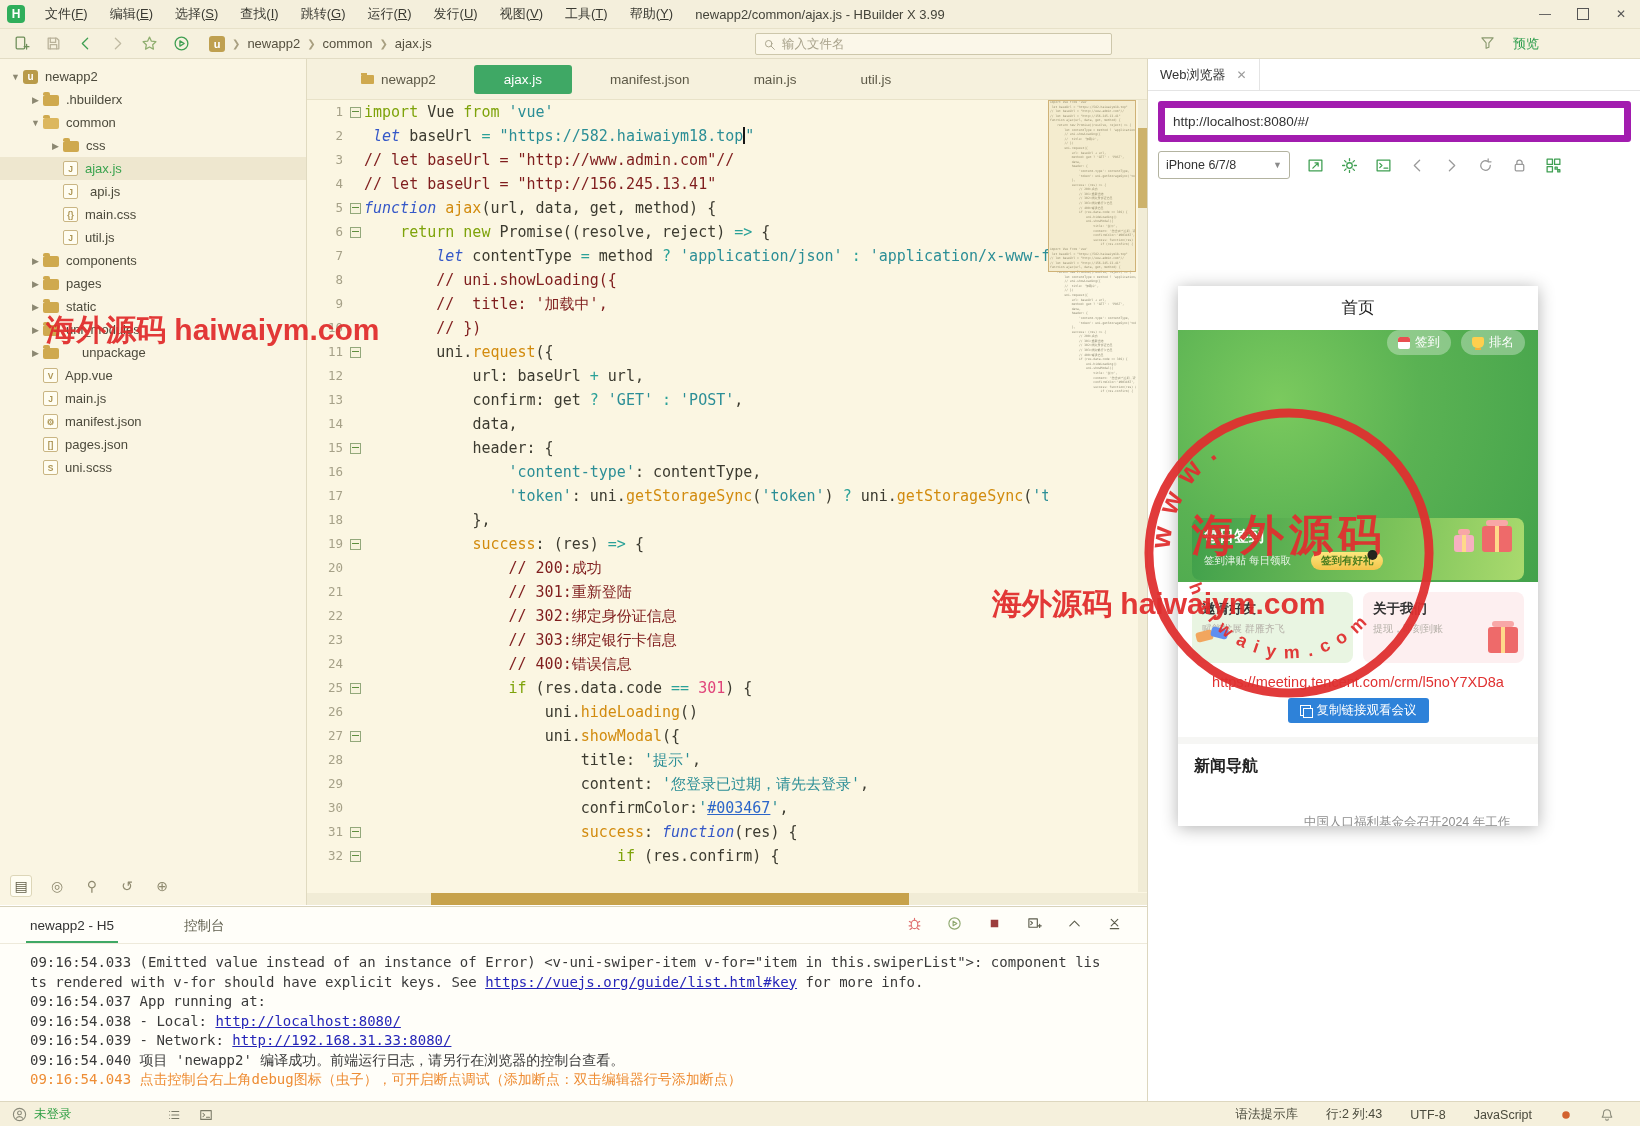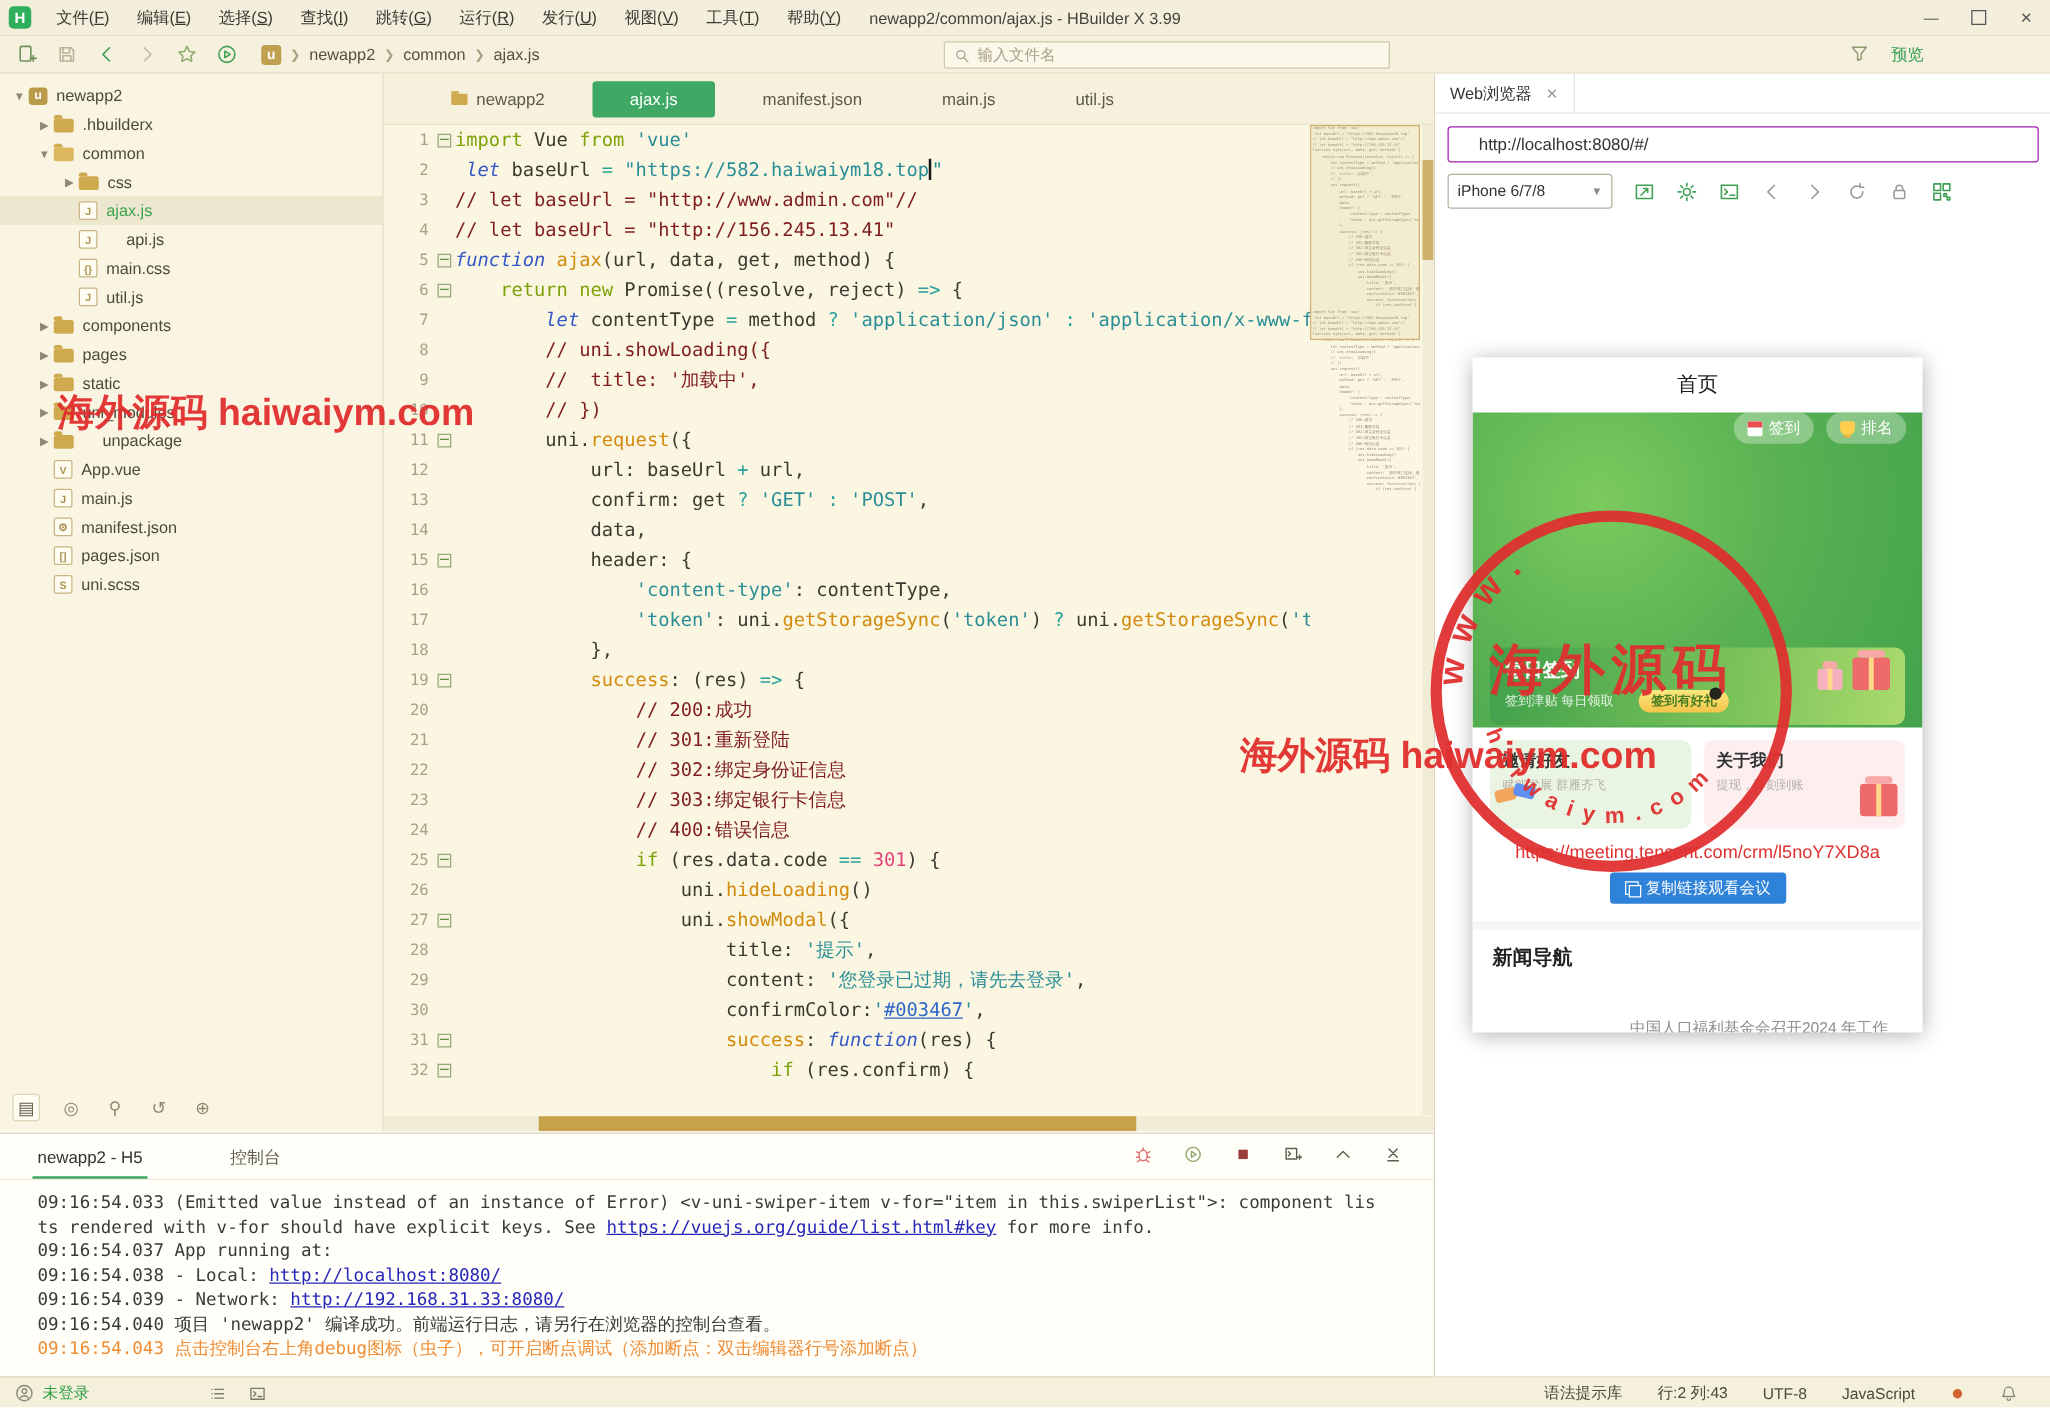--- a/index.html
+++ b/index.html
@@ -80,21 +80,21 @@
   .statusbar{position:absolute;top:1101px;left:0;right:0;height:25px;background:#f5f0dc;border-top:1px solid #ddd7bf;display:flex;align-items:center;font-size:12.5px;color:#4a4a3c}
   .sb-left{display:flex;align-items:center;gap:7px;padding-left:12px}
   .sb-login{color:#2f9e44}
   .sb-mid{display:flex;gap:18px;margin-left:95px;color:#7a7a68}
   .sb-right{margin-left:auto;display:flex;align-items:center;gap:28px;padding-right:26px}
   
   .rightpanel{position:absolute;top:59px;left:1147px;width:493px;height:1042px;background:#fff;border-left:1px solid #dcd6be}
   .rtabs{height:31px;border-bottom:1px solid #e4e4e4;display:flex}
   .rtab{padding:0 12px;display:flex;align-items:center;gap:11px;font-size:13px;color:#333;border-right:1px solid #e4e4e4}
   .rtab .x{color:#999;font-size:12px}
-  .urlbar{margin:10px 10px 0;height:27px;border:1px solid #a21caf;border-radius:3px;display:flex;align-items:center;padding-left:24px;font-size:13.5px;color:#333}
+  .urlbar{margin:10px 10px 0;height:27px;border:7px solid #a21caf;border-radius:3px;display:flex;align-items:center;padding-left:8px;font-size:13.5px;color:#333}
   .brow{margin:9px 10px 0;display:flex;align-items:center;gap:17px}
   .devsel{width:116px;height:26px;border:1px solid #b3b3a0;border-radius:3px;display:flex;align-items:center;justify-content:space-between;padding:0 7px;font-size:12.5px;color:#333;flex:none}
   .devsel .caret{color:#8a8a8a;font-size:9px}
   .bic{width:17px;height:17px}
   
   .phone{position:absolute;left:30px;top:227px;width:360px;height:540px;background:#fff;box-shadow:0 2px 16px rgba(0,0,0,.3);display:flex;flex-direction:column;overflow:hidden}
   .p-header{height:44px;display:flex;align-items:center;justify-content:center;font-size:16.5px;color:#1f1f1f;flex:none}
   .p-hero{height:252px;flex:none;background:radial-gradient(circle at 28% 28%,#7bca5e 0%,#5ab253 45%,#43a24b 100%);box-sizing:border-box}
   .badges{display:flex;justify-content:flex-end;gap:10px;padding-right:13px}
   .badge{height:25px;border-radius:13px;background:rgba(255,255,255,.32);display:flex;align-items:center;gap:5px;padding:0 11px;color:#fff;font-size:12.5px}
@@ -258,21 +258,21 @@
           <div class="tlabel" style="margin-left: 0px;">css</div>
         </div>
         <div class="trow sel" style="padding-left: 48px;">
           <div class="tarrow"></div>
           <div class="tico file">J</div>
           <div class="tlabel" style="margin-left: 0px;">ajax.js</div>
         </div>
         <div class="trow" style="padding-left: 48px;">
           <div class="tarrow"></div>
           <div class="tico file">J</div>
-          <div class="tlabel" style="margin-left: 16px;">api.js</div>
+          <div class="tlabel" style="margin-left: 5px;">api.js</div>
         </div>
         <div class="trow" style="padding-left: 48px;">
           <div class="tarrow"></div>
           <div class="tico file">{}</div>
           <div class="tlabel" style="margin-left: 0px;">main.css</div>
         </div>
         <div class="trow" style="padding-left: 48px;">
           <div class="tarrow"></div>
           <div class="tico file">J</div>
           <div class="tlabel" style="margin-left: 0px;">util.js</div>

